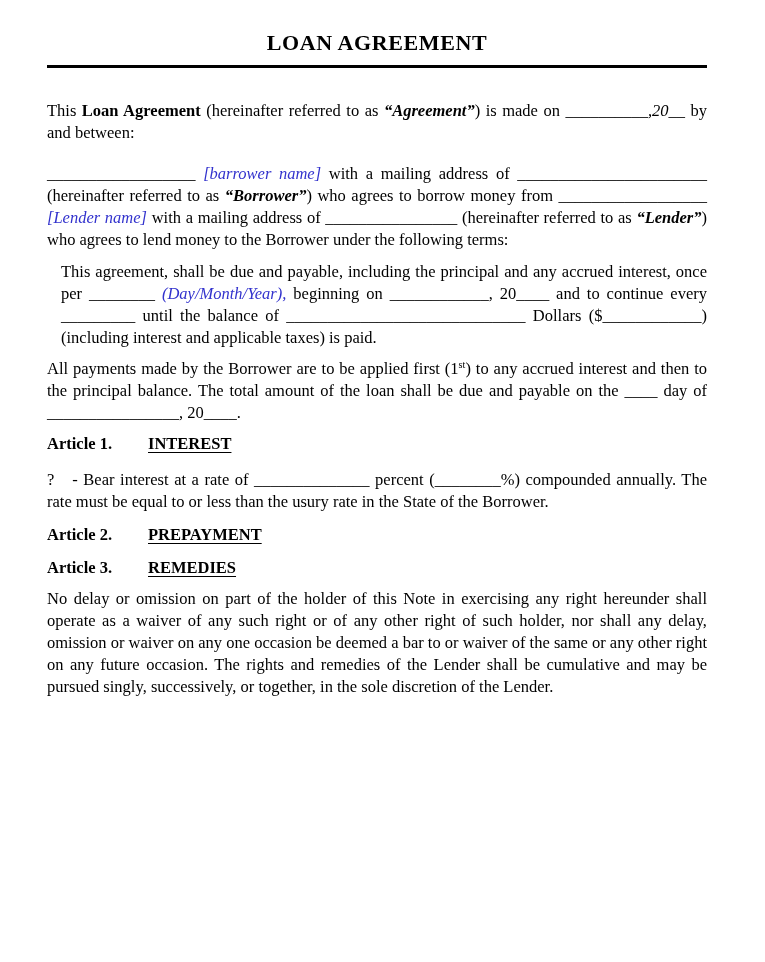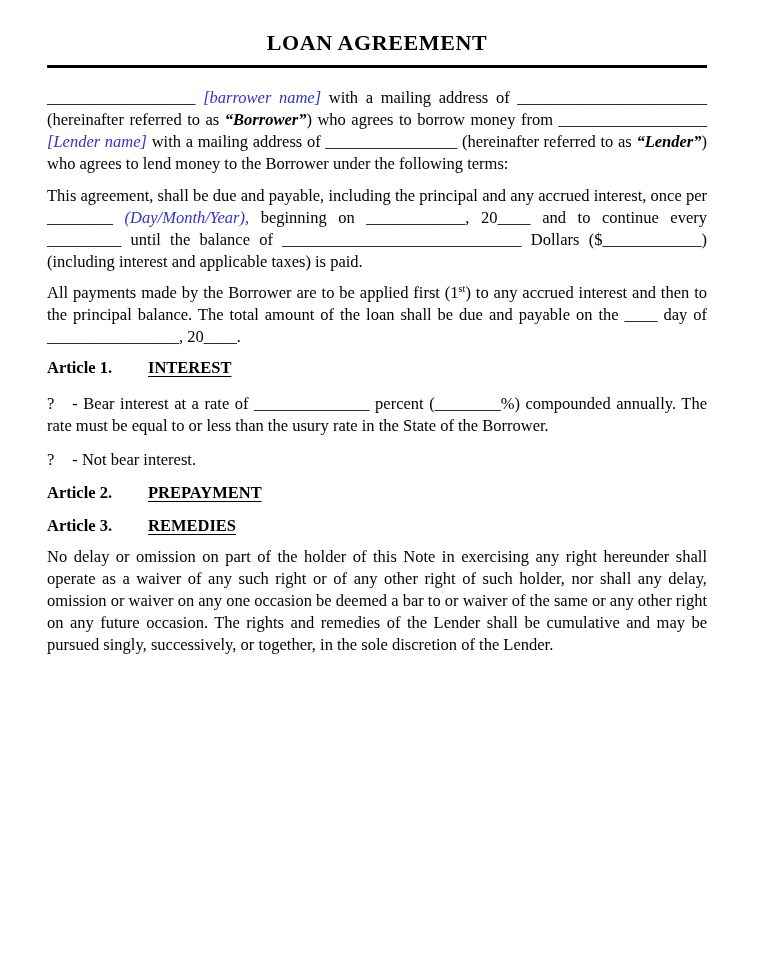--- a/index.html
+++ b/index.html
@@ -58,47 +58,45 @@
   .seg-bi { font-weight: bold; font-style: italic; }
   .seg-bluei { font-style: italic; }
   .seg-sup { vertical-align: super; font-size: 0.62em; line-height: 0; }
   
   .mt-32 { margin-top: 32px; }
   .mt-19 { margin-top: 19px; }
   .mt-42 { margin-top: 42px; }
   .mt-14 { margin-top: 14px; }
   .mt-12 { margin-top: 12px; }
   .mt-11 { margin-top: 11px; }
-  .mt-10 { margin-top: 10px; }
+  .mt-10 { margin-top: 10px; margin-left: 14px; }
   .mt-9  { margin-top: 9px; }
   .mt-8  { margin-top: 8px; }
 </style>
 </head>
 <body>
 
 <div class="page">
 
   <header class="title-block">
     <h1 class="doc-title">LOAN AGREEMENT</h1>
   </header>
   <div class="title-rule" style="border-bottom-color: rgb(0, 0, 0);"></div>
 
+  <p class="para mt-32"><span class="seg-n">This </span><span class="seg-b">Loan Agreement</span><span class="seg-n"> (hereinafter referred to as </span><span class="seg-bi">“Agreement”</span><span class="seg-n">) is made on __________</span><span class="seg-i">,20</span><span class="seg-n">__ by and between:</span></p>
   <p class="para mt-19"><span class="seg-n">__________________ </span><span class="seg-bluei" style="color: rgb(50, 50, 205);">[barrower name]</span><span class="seg-n"> with a mailing address of _______________________ (hereinafter referred to as </span><span class="seg-bi">“Borrower”</span><span class="seg-n">) who agrees to borrow money from __________________ </span><span class="seg-bluei" style="color: rgb(50, 50, 205);">[Lender name]</span><span class="seg-n"> with a mailing address of ________________ (hereinafter referred to as </span><span class="seg-bi">“Lender”</span><span class="seg-n">) who agrees to lend money to the Borrower under the following terms:</span></p>
 
   <p class="para mt-10"><span class="seg-n">This agreement, shall be due and payable, including the principal and any accrued interest, once per ________ </span><span class="seg-bluei" style="color: rgb(50, 50, 205);">(Day/Month/Year),</span><span class="seg-n"> beginning on ____________, 20____ and to continue every _________ until the balance of _____________________________ Dollars ($____________) (including interest and applicable taxes) is paid.</span></p>
   <p class="para mt-9"><span class="seg-n">All payments made by the Borrower are to be applied first (1</span><span class="seg-sup">st</span><span class="seg-n">) to any accrued interest and then to the principal balance. The total amount of the loan shall be due and payable on the ____ day of ________________, 20____.</span></p>
 
   <h3 class="article-heading mt-9">
     <span class="article-label">Article 1.</span><span class="article-title">INTEREST</span>
   </h3>
   <p class="para mt-14">
     <span class="opt-marker">?</span><span><span class="seg-n">- Bear interest at a rate of ______________ percent (________%) compounded annually. The rate must be equal to or less than the usury rate in the State of the Borrower.</span></span>
-  </p>
-  <p class="para mt-12">
-    <span class="opt-marker">?</span><span><span class="seg-n">- Not bear interest.</span></span>
   </p>
 
   <h3 class="article-heading mt-11">
     <span class="article-label">Article 2.</span><span class="article-title">PREPAYMENT</span>
   </h3>
 
   <h3 class="article-heading mt-11">
     <span class="article-label">Article 3.</span><span class="article-title">REMEDIES</span>
   </h3>
   <p class="para mt-9"><span class="seg-n">No delay or omission on part of the holder of this Note in exercising any right hereunder shall operate as a waiver of any such right or of any other right of such holder, nor shall any delay, omission or waiver on any one occasion be deemed a bar to or waiver of the same or any other right on any future occasion. The rights and remedies of the Lender shall be cumulative and may be pursued singly, successively, or together, in the sole discretion of the Lender.</span></p>

